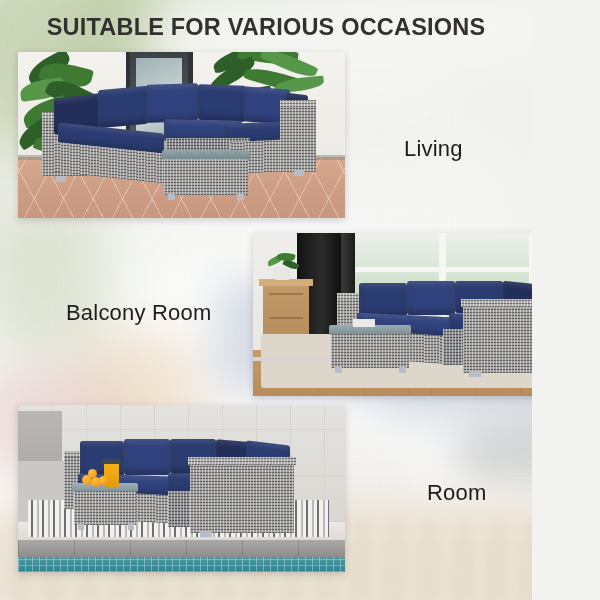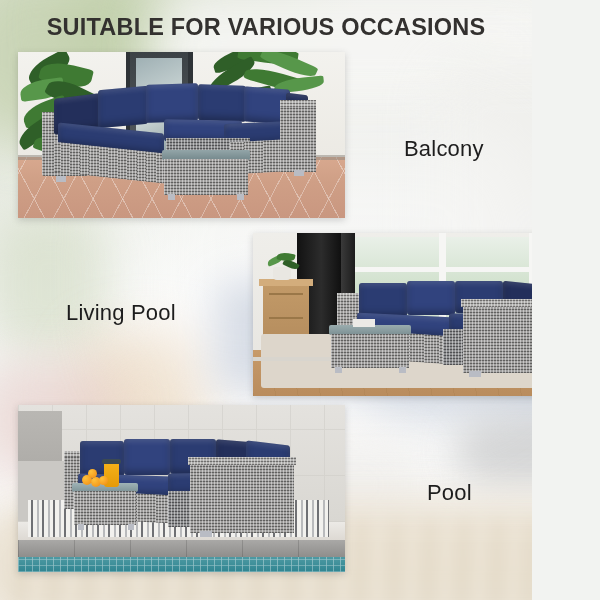--- a/index.html
+++ b/index.html
@@ -313,17 +313,17 @@
       <div class="abs" style="left:84px;top:54px;width:19px;height:5px;background:#3c4a52;border-radius:2px;"></div>
       <div class="abs w-orange" style="left:64px;top:70px;width:10px;height:10px;"></div>
       <div class="abs w-orange" style="left:73px;top:72px;width:10px;height:10px;"></div>
       <div class="abs w-orange" style="left:81px;top:71px;width:9px;height:9px;"></div>
       <div class="abs w-orange" style="left:70px;top:64px;width:9px;height:9px;"></div>
       <div class="abs" style="left:60px;top:119px;width:6px;height:6px;background:#b9bcc4;"></div>
       <div class="abs" style="left:110px;top:119px;width:6px;height:6px;background:#b9bcc4;"></div>
     </div>
   </div>
 
-  <div class="label label-balcony">Balcony</div>
-  <div class="label label-living">Living Pool</div>
-  <div class="label label-pool">Pool</div>
+  <div class="label label-balcony">Living</div>
+  <div class="label label-living">Balcony Room</div>
+  <div class="label label-pool">Room</div>
 
 </div>
 
 </body></html>

